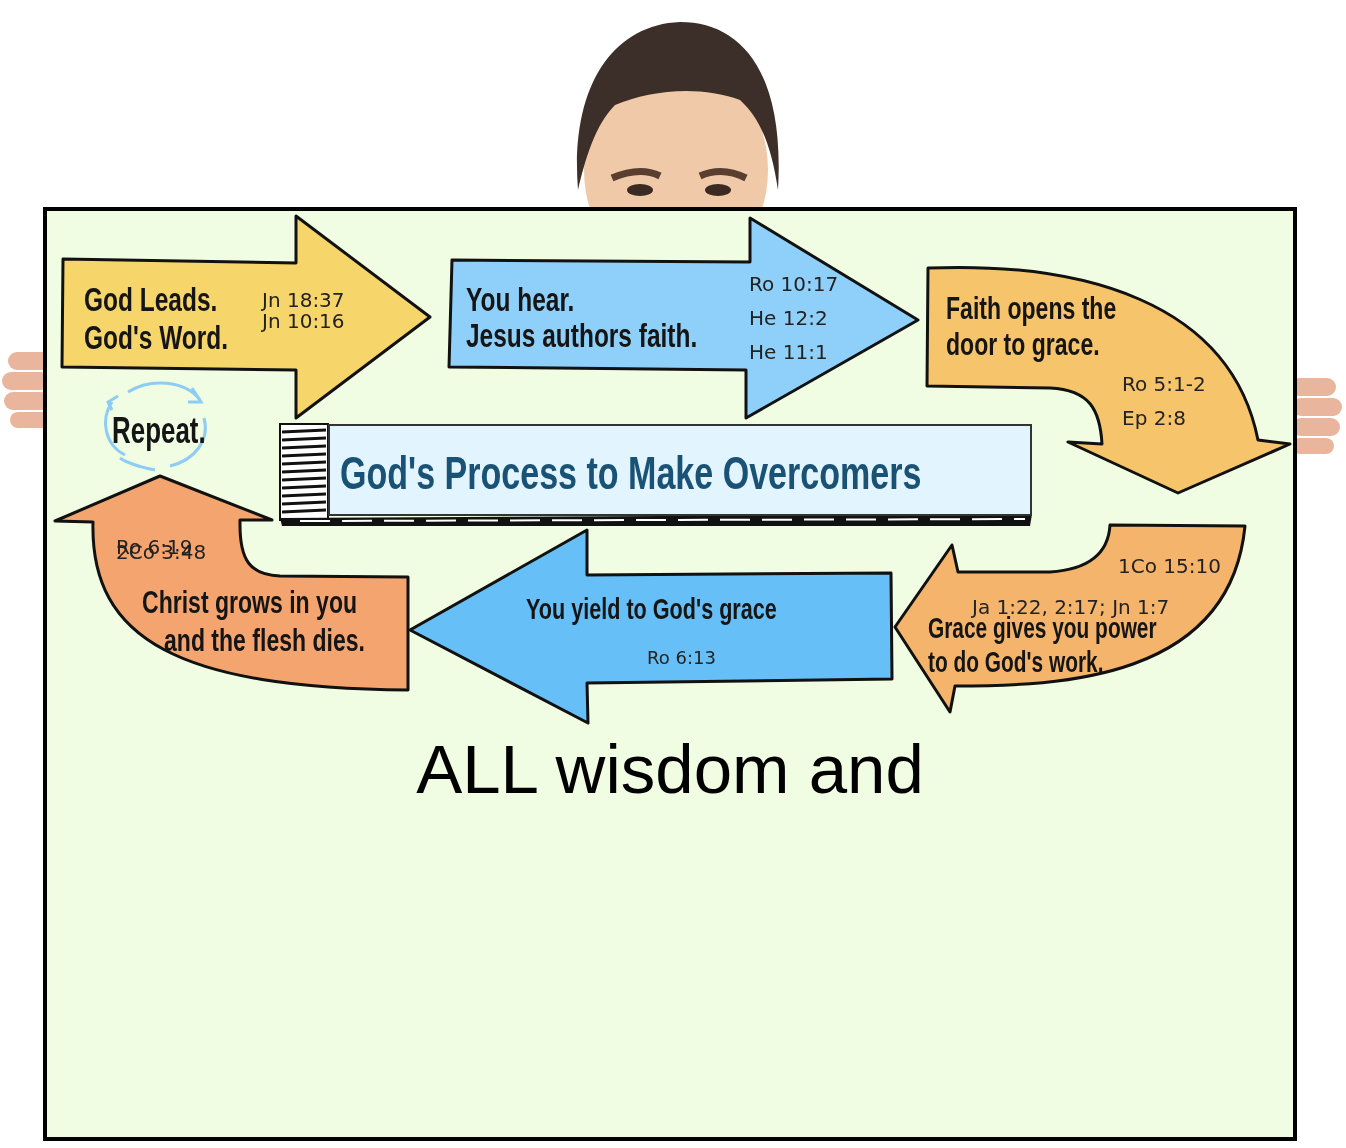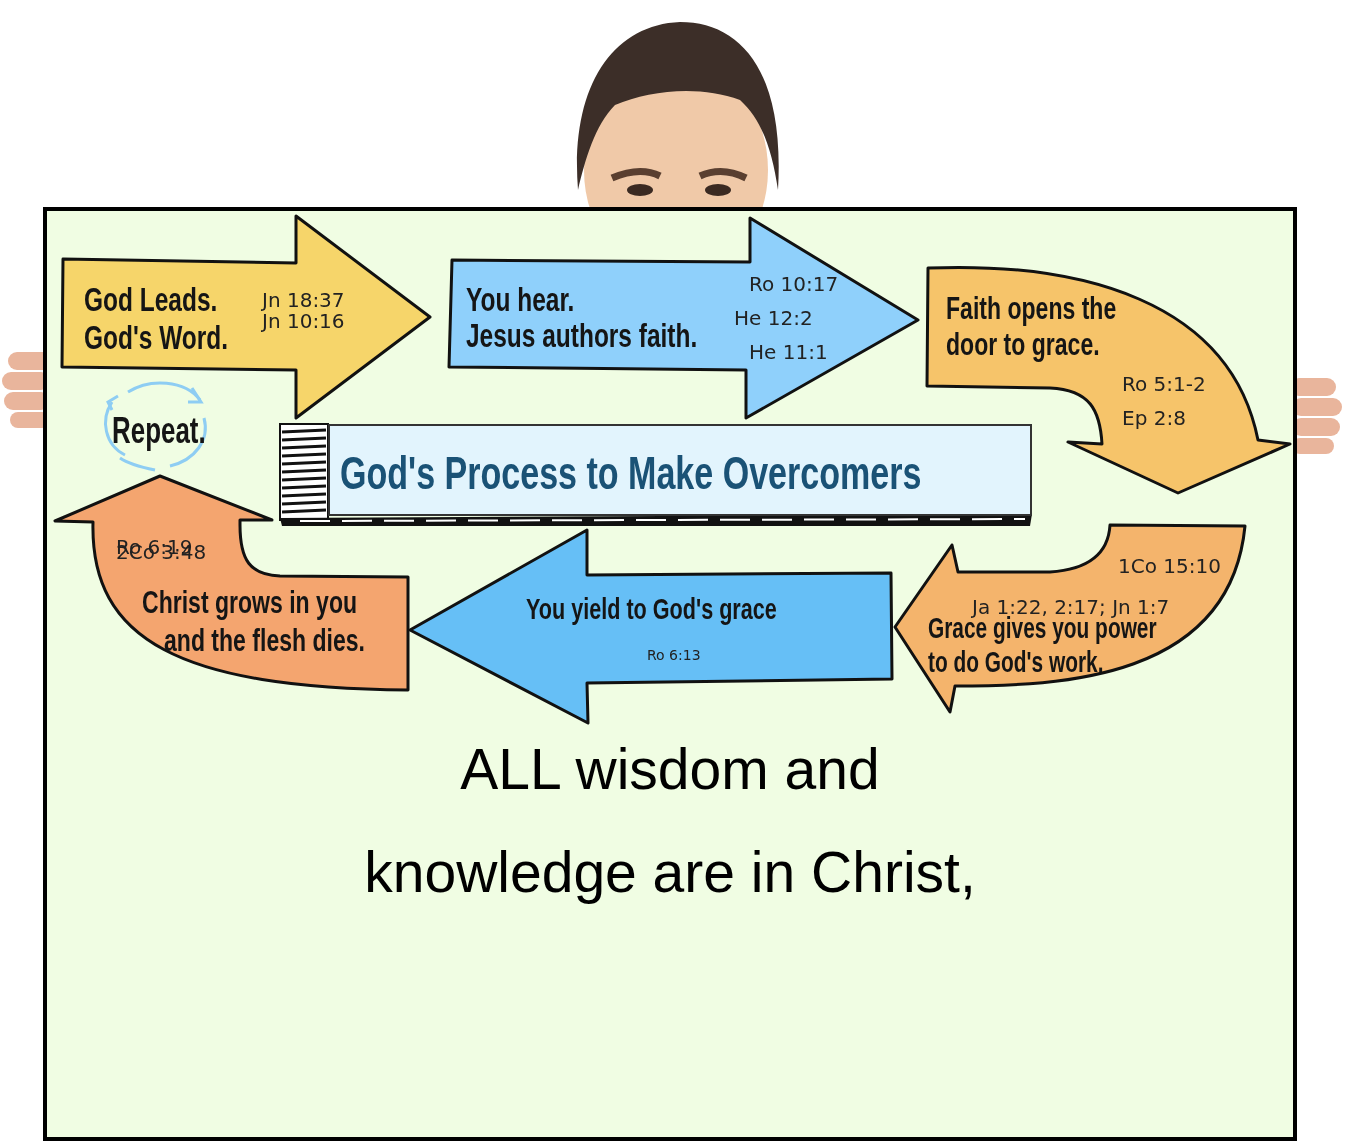--- a/index.html
+++ b/index.html
@@ -27,21 +27,21 @@
     position: absolute; left: 328px; top: 424px; width: 704px; height: 92px;
     background: #e2f4fd; border: 2px solid #333; box-sizing: border-box;
   }
   .title-text {
     position: absolute; left: 340px; top: 446px; font-family: "Liberation Sans", sans-serif;
     font-weight: bold; font-size: 46px; color: #1a5276; transform-origin: left top;
     transform: scaleX(0.74); white-space: nowrap;
   }
   .statement {
     position: absolute; left: 43px; top: 718px; width: 1254px; text-align: center;
-    font-family: "Liberation Sans", sans-serif; font-size: 57px; color: #000; line-height: 103px;
+    font-family: "Liberation Sans", sans-serif; font-size: 69px; color: #000; line-height: 103px;
   }
   .statement span { display: block; }
 </style>
 </head>
 <body>
 
 <svg class="person" viewBox="0 0 1346 1148">
   <g>
     <ellipse cx="676" cy="170" rx="92" ry="110" fill="#f0c9a8"></ellipse>
     <path d="M578 190 C570 90 610 25 680 22 C740 22 785 70 778 190 C772 150 762 120 740 100 C700 85 650 90 615 105 C595 125 585 160 578 190 Z" fill="#3c2e28"></path>
@@ -112,42 +112,41 @@
 </svg>
 
 <div class="cond" style="left:84px;top:280px;font-size:34px;">God Leads.</div>
 <div class="cond" style="left:84px;top:318px;font-size:34px;">God's Word.</div>
 <div class="ref" style="left:262px;top:284px;text-align:right;">Jn 18:37</div>
 <div class="ref" style="left:262px;top:305px;">Jn 10:16</div>
 
 <div class="cond" style="left:466px;top:280px;font-size:34px;">You hear.</div>
 <div class="cond" style="left:466px;top:316px;font-size:34px;">Jesus authors faith.</div>
 <div class="ref" style="left:749px;top:268px;">Ro 10:17</div>
-<div class="ref" style="left:734px;top:302px;">He 12:2</div>
+<div class="ref" style="left:749px;top:302px;">He 12:2</div>
 <div class="ref" style="left:749px;top:336px;">He 11:1</div>
 
 <div class="cond" style="left:946px;top:290px;font-size:32px;">Faith opens the</div>
 <div class="cond" style="left:946px;top:326px;font-size:32px;">door to grace.</div>
 <div class="ref" style="left:1122px;top:368px;">Ro 5:1-2</div>
 <div class="ref" style="left:1122px;top:402px;">Ep 2:8</div>
 
 <div class="title-box"></div>
 <div class="title-text">God's Process to Make Overcomers</div>
 
 <div class="cond" style="left:112px;top:410px;font-size:36px;">Repeat.</div>
 
 <div class="ref" style="left:116px;top:504px;margin-top:27px;">Ro 6:19</div>
 <div class="ref" style="left:116px;top:536px;">2Co 3:48</div>
 <div class="cond" style="left:142px;top:584px;font-size:32px;">Christ grows in you</div>
 <div class="cond" style="left:164px;top:622px;font-size:32px;">and the flesh dies.</div>
 
 <div class="cond" style="left:526px;top:592px;font-size:30px;">You yield to God's grace</div>
-<div class="ref" style="left:647px;top:644px;font-size:14px;">Ro 6:13</div>
+<div class="ref" style="left:647px;top:644px;font-size:18px;">Ro 6:13</div>
 
 <div class="ref" style="left:1118px;top:550px;">1Co 15:10</div>
 <div class="ref" style="left:972px;top:576px;margin-top:15px;">Ja 1:22, 2:17; Jn 1:7</div>
 <div class="cond" style="left:928px;top:612px;font-size:29px;">Grace gives you power</div>
 <div class="cond" style="left:928px;top:646px;font-size:29px;">to do God's work.</div>
 
 <div class="statement">
   <span>ALL wisdom and</span>
-  <span>knowledge are in Christ,</span>
 </div>
 
 </body></html>

